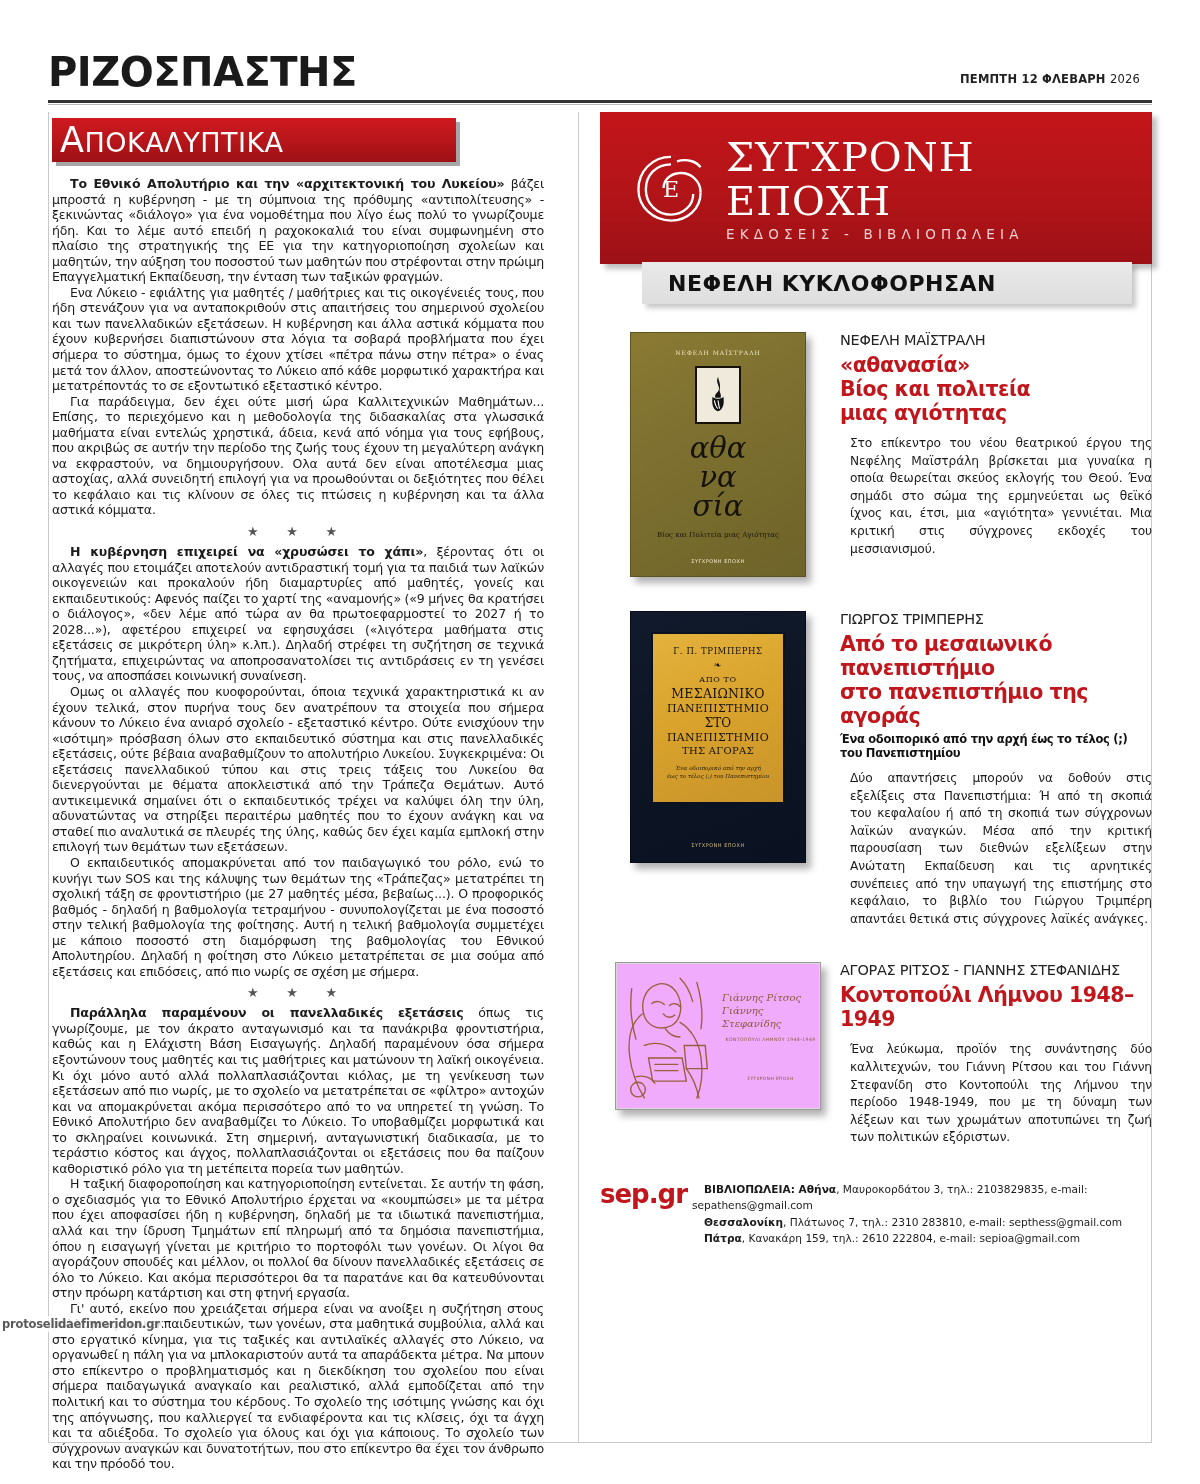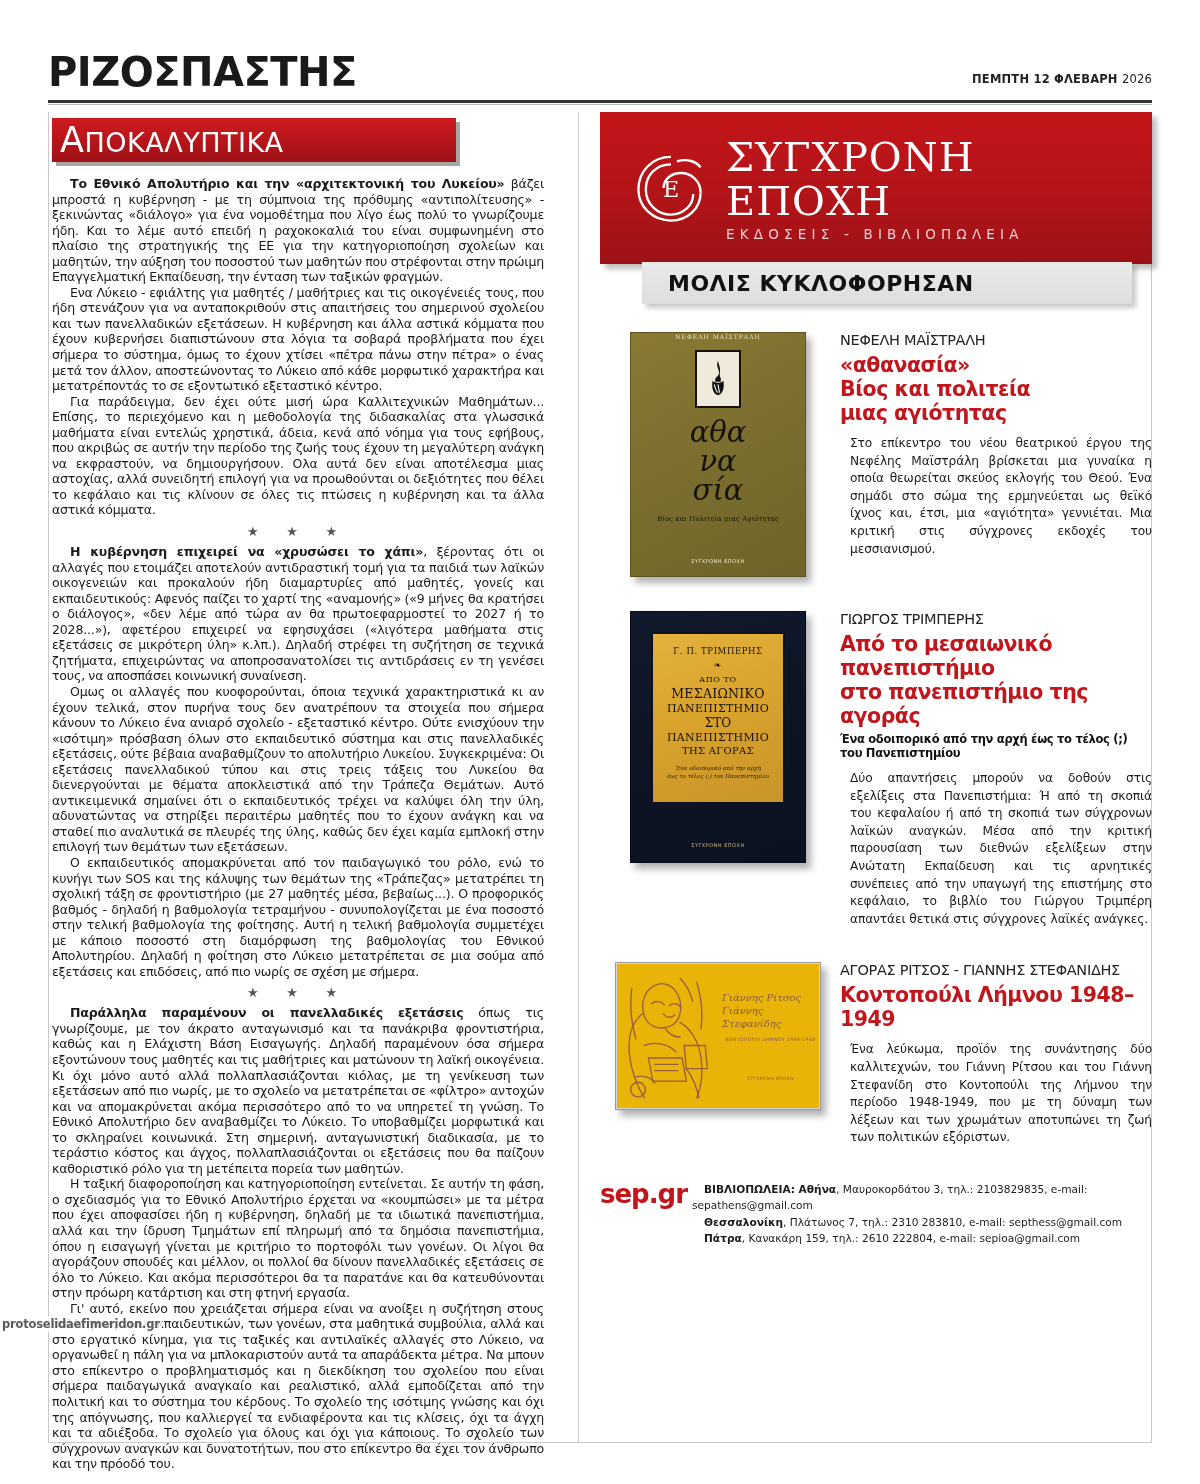--- a/index.html
+++ b/index.html
@@ -26,21 +26,21 @@
     border: 7px solid #c5161a; border-radius: 50%;
     border-bottom-color: transparent; border-left-color: transparent;
     transform: rotate(18deg);
     z-index: -1;
   }
   .logo-swoosh-tail {
     position: absolute; left: 152px; top: 20px; width: 16px; height: 7px;
     background: #c5161a; transform: rotate(58deg); z-index:-1;
   }
   .dateline {
-    position: absolute; right: 0; top: 20px;
+    position: absolute; right: 12px; top: 20px;
     font-family: "DejaVu Sans", sans-serif;
     font-size: 11.5px; font-weight: 700; color: #222; letter-spacing: .2px;
   }
   .dateline .year { font-weight: 400; }
   .masthead-rule {
     position: absolute; left: 48px; top: 100px; width: 1104px; height: 3px;
     background: #333;
   }
   .masthead-rule2 {
     position: absolute; left: 48px; top: 104px; width: 1104px; height: 1px;
@@ -167,21 +167,21 @@
   
   .cover {
     position: relative;
     box-shadow: 5px 6px 7px rgba(0,0,0,.3);
   }
   .cover1 {
     width: 176px; height: 245px;
     background: linear-gradient(150deg,#8a7a33 0%, #7d7030 40%, #6e6329 100%);
     border: 1px solid #5d5322;
     display: flex; flex-direction: column; align-items: center;
-    overflow: hidden;
+    padding-top: 16px; overflow: hidden;
   }
   .c1-author {
     font-family: "DejaVu Serif", serif; font-size: 6px; color: #efe7c5;
     letter-spacing: 1px;
   }
   .c1-box {
     margin-top: 10px; width: 46px; height: 58px;
     border: 2px solid #16120a; background: #efeadb;
     display:flex; align-items:center; justify-content:center;
   }
@@ -220,21 +220,21 @@
   .c2-l1 { font-family:"DejaVu Serif",serif; font-size:8px; color:#15110a; margin-top:5px; letter-spacing:.6px;}
   .c2-l2 { font-family:"DejaVu Serif",serif; font-size:12.5px; color:#15110a; margin-top:2px; letter-spacing:.3px;}
   .c2-l3 { font-family:"DejaVu Serif",serif; font-size:11px; color:#15110a; margin-top:1px; letter-spacing:.3px;}
   .c2-l4 { font-family:"DejaVu Serif",serif; font-size:12px; color:#15110a; margin-top:1px;}
   .c2-l5 { font-family:"DejaVu Serif",serif; font-size:11px; color:#15110a; margin-top:1px; letter-spacing:.3px;}
   .c2-l6 { font-family:"DejaVu Serif",serif; font-size:10px; color:#15110a; margin-top:1px; letter-spacing:.3px;}
   .c2-note { font-family:"DejaVu Serif",serif; font-size:5.6px; color:#2a2110; margin-top:8px; line-height:8px; text-align:center; font-style: italic;}
   .c2-pub { font-family:"DejaVu Sans",sans-serif; font-size:5px; color:#cbb680; margin-top:auto; margin-bottom:14px; letter-spacing:.5px;}
 
   .cover3 {
-    width: 206px; height: 148px; background: #eab308; border: 1px solid #9a9a9a;
+    width: 206px; height: 148px; background: #f0abfc; border: 1px solid #9a9a9a;
     padding: 0; display: flex;
   }
   .c3-inner { width:100%; height:100%; border:1px solid #d8d8d8; display:flex; }
   .c3-art { width: 52%; height: 100%; }
   .c3-txt { width: 48%; display:flex; flex-direction:column; align-items:center; justify-content:center; }
   .c3-n1 { font-family:"DejaVu Serif",serif; font-style:italic; font-size:10px; color:#8a5a3a; line-height:13px;}
   .c3-n2 { font-family:"DejaVu Sans",sans-serif; font-size:4.6px; color:#8a5a3a; margin-top:7px; letter-spacing:.4px;}
   .c3-pub { font-family:"DejaVu Sans",sans-serif; font-size:4.4px; color:#8a5a3a; margin-top:34px; letter-spacing:.4px;}
 
   
@@ -305,21 +305,21 @@
         </g>
         <text x="50" y="62" font-family="DejaVu Serif, serif" font-size="30" fill="#ffffff" text-anchor="middle">Ε</text>
       </svg>
       <div class="ad-brand">
         <div class="ad-brand-name">ΣΥΓΧΡΟΝΗ ΕΠΟΧΗ</div>
         <div class="ad-brand-sub">ΕΚΔΟΣΕΙΣ - ΒΙΒΛΙΟΠΩΛΕΙΑ</div>
       </div>
     </div>
 
     <div class="ad-strip">
-      <span class="ad-strip-text">ΜΟΛΙΣ ΚΥΚΛΟΦΟΡΗΣΑΝ</span>
+      <span class="ad-strip-text">ΝΕΦΕΛΗ ΚΥΚΛΟΦΟΡΗΣΑΝ</span>
     </div>
 
     <div class="books">
 
       <div class="book">
         <div class="book-cover-slot">
           <div class="cover cover1">
             <div class="c1-author">ΝΕΦΕΛΗ ΜΑΪΣΤΡΑΛΗ</div>
             <div class="c1-box">
               <svg class="c1-flame" viewBox="0 0 24 44">

